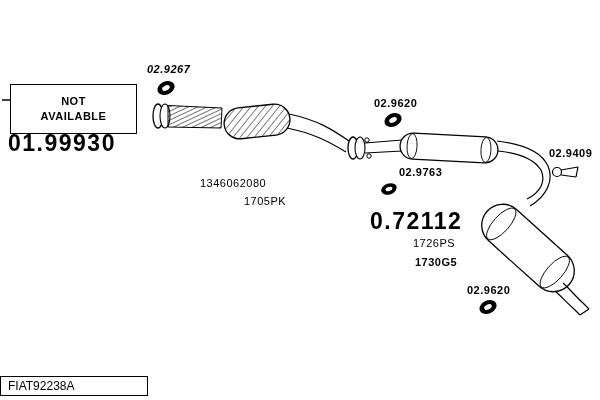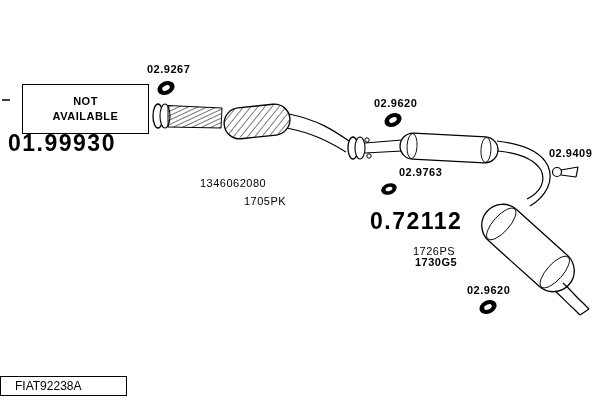--- a/index.html
+++ b/index.html
@@ -54,33 +54,32 @@
     border: 1.5px solid #000;
     display: flex;
     flex-direction: column;
     align-items: center;
     justify-content: center;
     font-size: 11px;
     font-weight: bold;
     letter-spacing: 0.5px;
     line-height: 15px;
     box-sizing: border-box;
-    margin-left: 12px;
   }
   .footer-box {
     position: absolute;
     left: 0px;
     top: 376px;
-    width: 127px;
+    width: 148px;
     height: 20px;
     border: 1px solid #000;
     box-sizing: border-box;
     font-size: 12px;
     line-height: 18px;
-    padding-left: 14px;
+    padding-left: 7px;
   }
 </style>
 </head>
 <body>
 
 <div class="canvas">
 
   <svg width="600" height="400" viewBox="0 0 600 400">
     <defs>
       <pattern id="hatchFlex" patternUnits="userSpaceOnUse" width="4" height="4" patternTransform="rotate(65)">
@@ -172,31 +171,31 @@
     </g>
   </svg>
 
   <div class="na-box">
     <span>NOT</span>
     <span>AVAILABLE</span>
   </div>
 
   <div class="code-xl" style="left:8px; top:130px;">01.99930</div>
 
-  <div class="label" style="left:147px; top:63px;">02.9267</div>
+  <div class="label" style="left:147px; top:63px;font-style:italic;">02.9267</div>
 
   <div class="ref" style="left:200px; top:177px;">1346062080</div>
   <div class="ref" style="left:244px; top:195px;">1705PK</div>
 
   <div class="label" style="left:374px; top:97px;">02.9620</div>
 
   <div class="label" style="left:399px; top:166px;text-align:right;">02.9763</div>
 
   <div class="code-xl" style="left:370px; top:208px;">0.72112</div>
-  <div class="ref" style="left:413px; top:237px;margin-top:8px;">1726PS</div>
+  <div class="ref" style="left:413px; top:237px;">1726PS</div>
   <div class="ref" style="left:415px; top:256px;font-weight:bold;">1730G5</div>
 
   <div class="label" style="left:549px; top:147px;text-align:right;">02.9409</div>
 
   <div class="label" style="left:467px; top:284px;">02.9620</div>
 
   <div class="footer-box">
     <span>FIAT92238A</span>
   </div>
 

